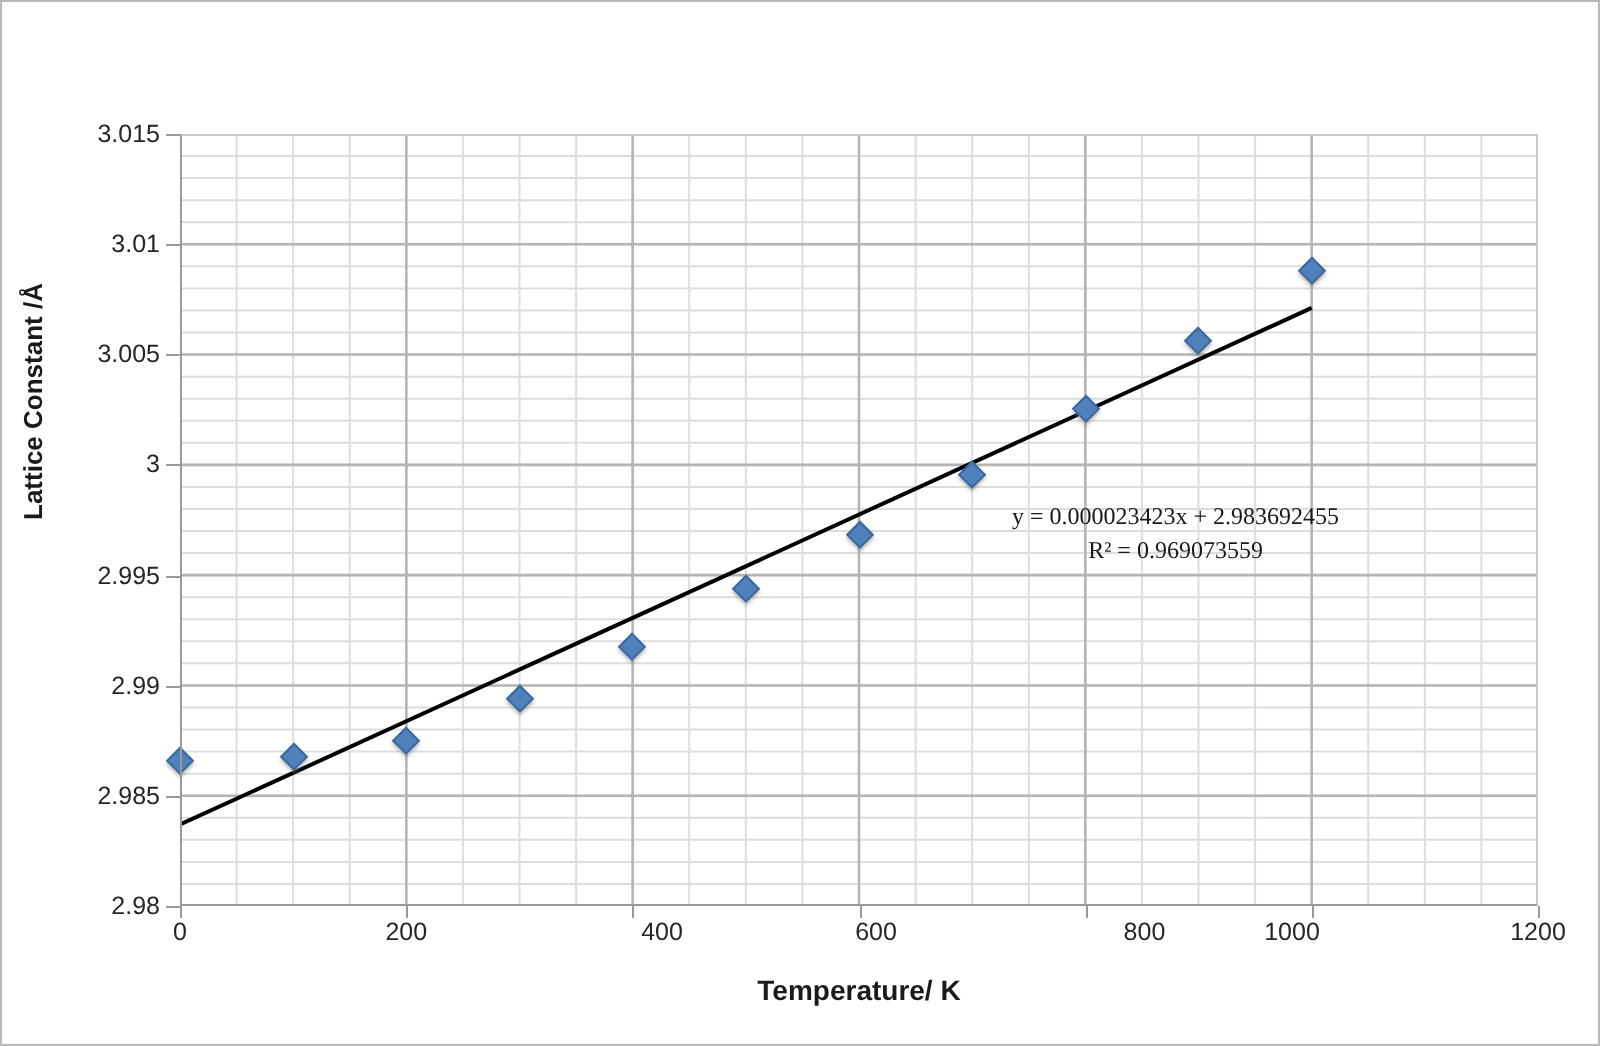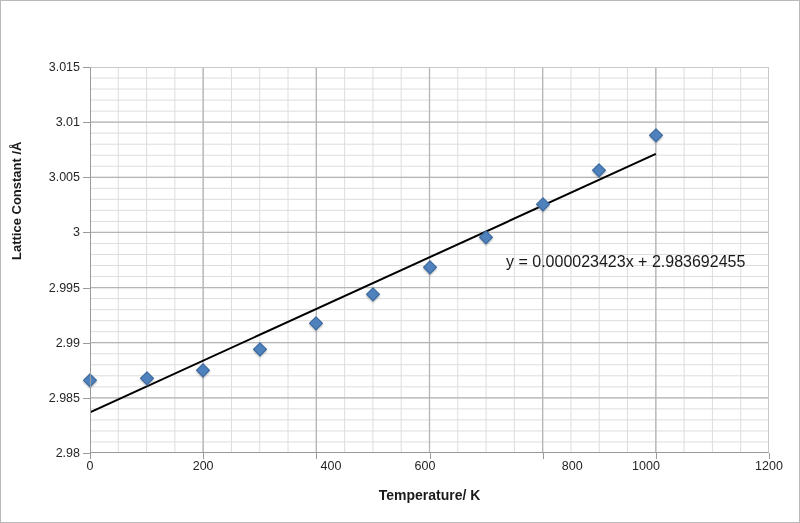--- a/index.html
+++ b/index.html
@@ -109,25 +109,26 @@
     color: #1a1a1a;
     transform-origin: 0 0;
     transform: rotate(-90deg);
     white-space: nowrap;
   }
   
   #equation-box {
     position: absolute;
     left: 505px;
     top: 249px;
-    font-size: 16px;
+    font-size: 12px;
     color: #1a1a1a;
     line-height: 1.45;
     text-align: center;
     white-space: nowrap;
+    font-family: Liberation Serif, serif;
   }
   #equation-line2 { text-align: center; }
   
   .marker {
     position: absolute;
     width: 9.5px;
     height: 9.5px;
     background: #4f81bd;
     border: 1px solid #3d6a9e;
     box-sizing: border-box;
@@ -261,27 +262,28 @@
       <div class="y-tick-label" style="top: 121.143px;">3.01</div>
       <div class="y-tick-mark" style="top: 121.143px;"></div>
       <div class="y-tick-label" style="top: 66px;">3.015</div>
       <div class="y-tick-mark" style="top: 66px;"></div>
       <div class="x-tick-label" style="left: 89px;">0</div>
       <div class="x-tick-mark" style="left: 89px;"></div>
       <div class="x-tick-label" style="left: 202.167px;">200</div>
       <div class="x-tick-mark" style="left: 202.167px;"></div>
       <div class="x-tick-label" style="left: 330px;">400</div>
       <div class="x-tick-mark" style="left: 315.333px;"></div>
-      <div class="x-tick-label" style="left: 424px;">600</div>
+      <div class="x-tick-label" style="left: 437px;">600</div>
       <div class="x-tick-mark" style="left: 428.5px;"></div>
       <div class="x-tick-label" style="left: 541.667px; text-align: right;">800</div>
       <div class="x-tick-mark" style="left: 541.667px;"></div>
       <div class="x-tick-label" style="left: 645px;">1000</div>
       <div class="x-tick-mark" style="left: 654.833px;"></div>
       <div class="x-tick-label" style="left: 768px;">1200</div>
       <div class="x-tick-mark" style="left: 768px;"></div>
     </div>
 
   <div id="equation-box">
     <div id="equation-line1">y = 0.000023423x + 2.983692455</div>
+    <div id="equation-line2">R² = 0.969073559</div>
   </div>
 
 </div>
 
 </body></html>

